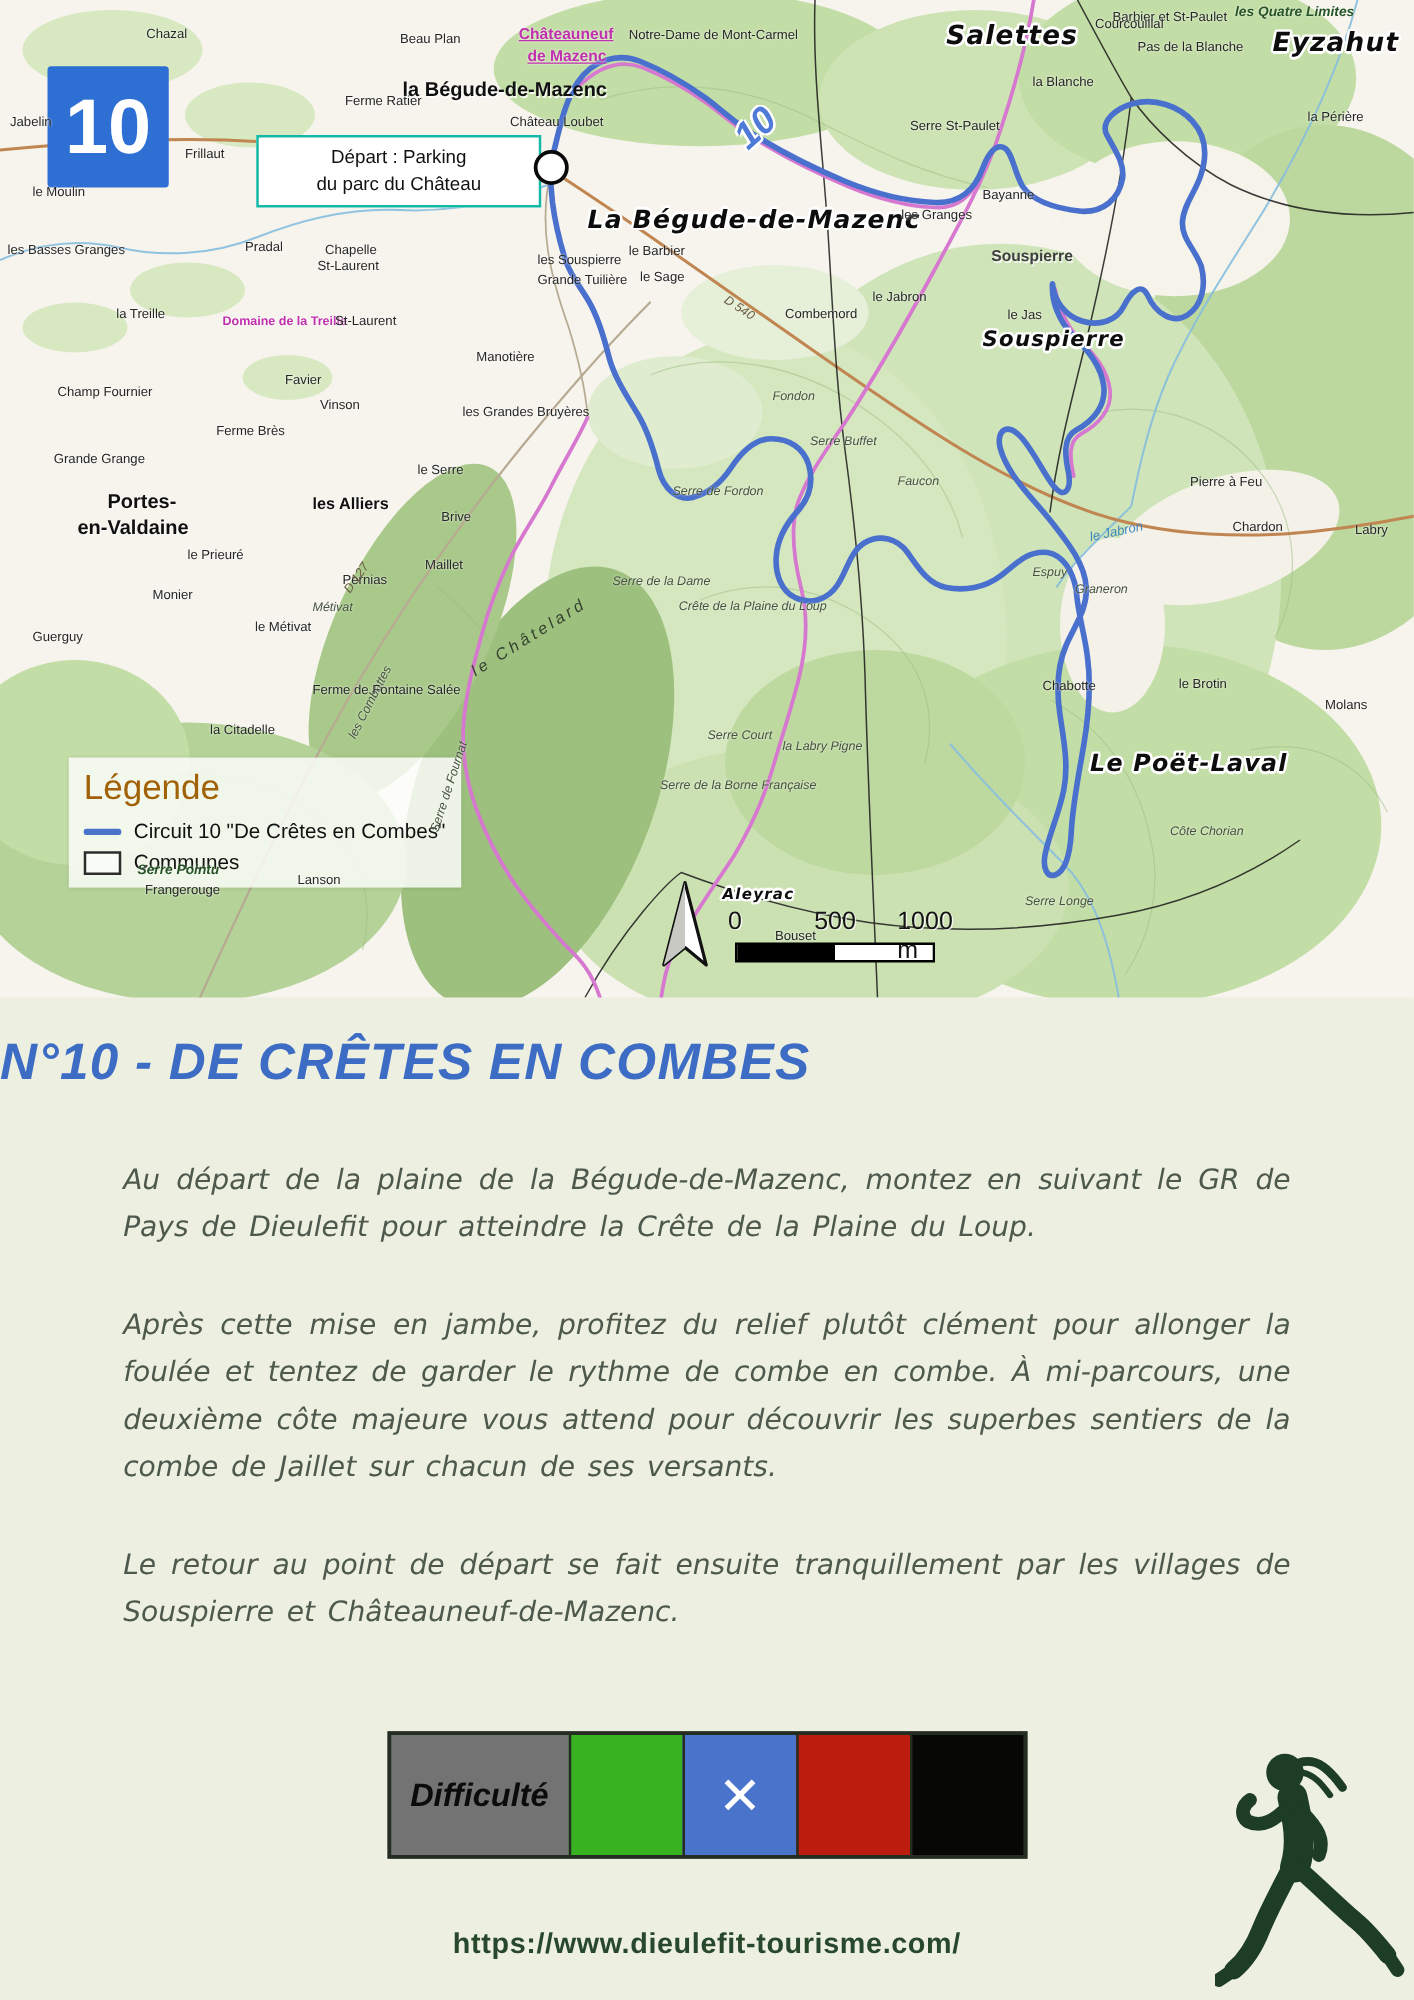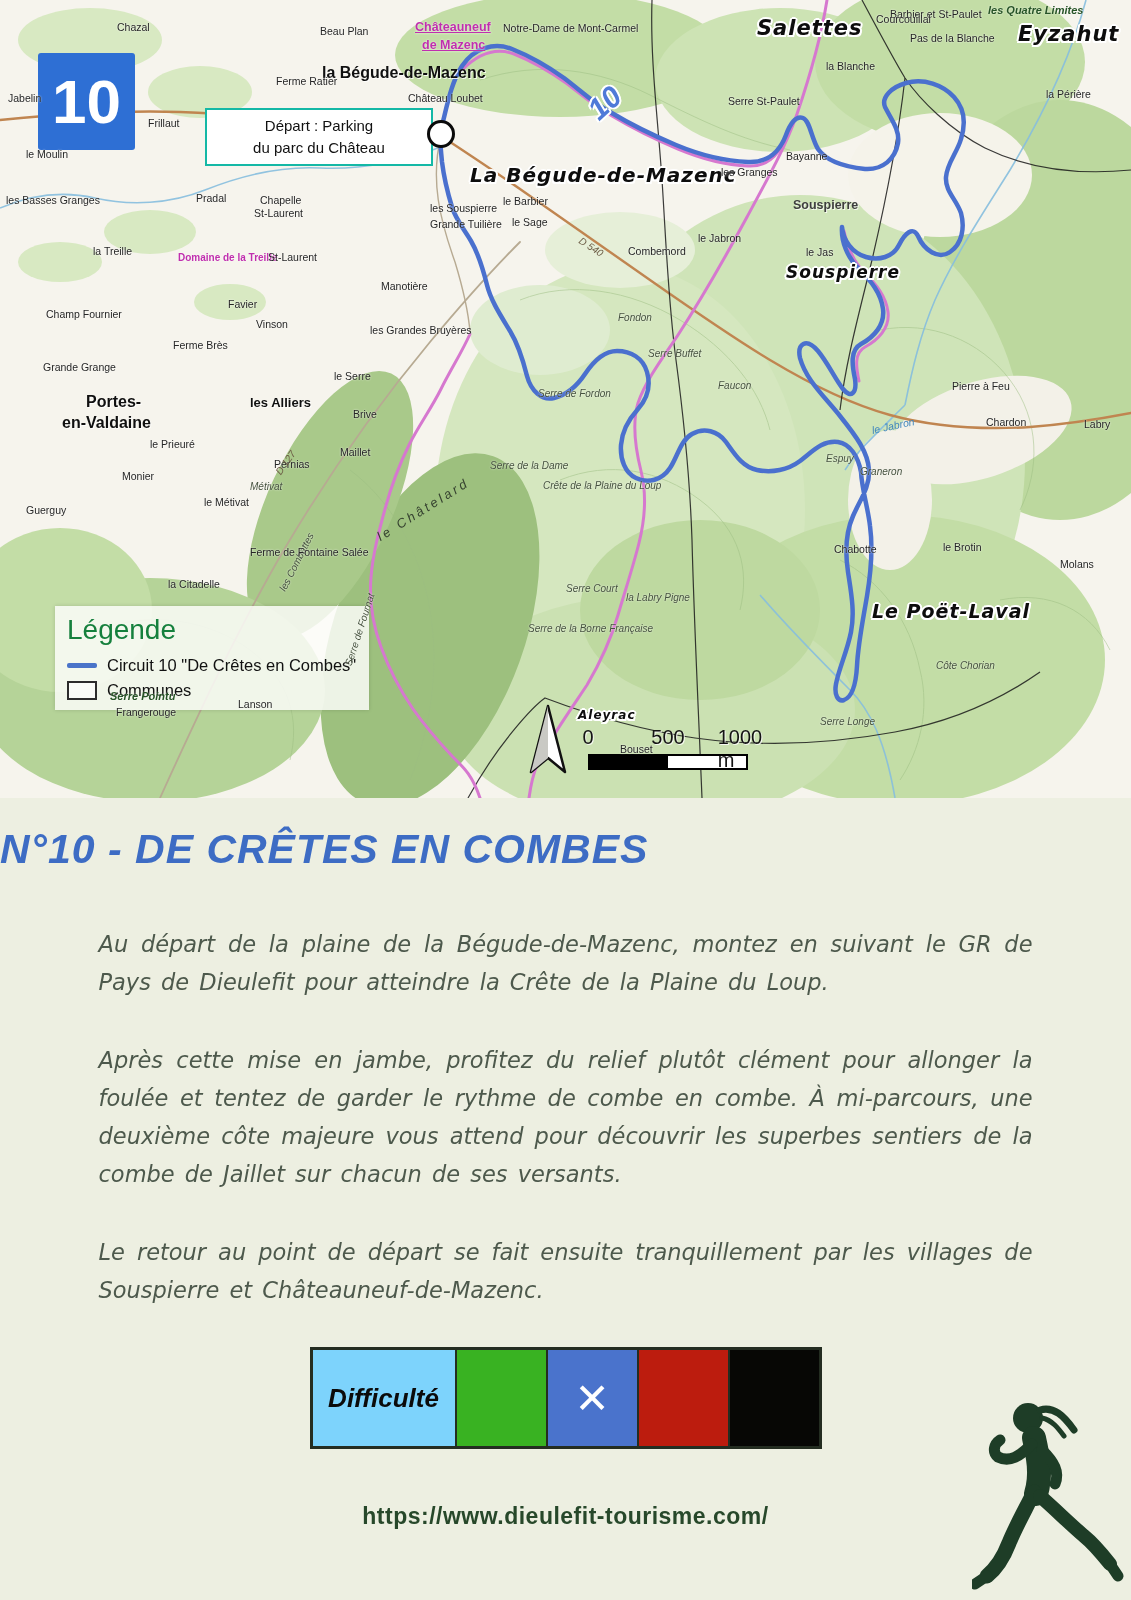--- a/index.html
+++ b/index.html
@@ -26,40 +26,40 @@
   .rot{transform-origin:left center;}
 
   .badge{position:absolute;left:38px;top:53px;width:97px;height:97px;background:#2e6fd4;color:#fff;
     display:flex;align-items:center;justify-content:center;font:700 62px "Liberation Sans",sans-serif;border-radius:3px;}
   .depart{position:absolute;left:205px;top:108px;width:216px;background:#fff;border:2px solid #14b8a6;
     padding:5px 4px;text-align:center;font:15px/1.45 "Liberation Sans",sans-serif;color:#111;}
   .startdot{position:absolute;left:427px;top:120px;width:22px;height:22px;background:#fff;border:3px solid #0a0a0a;border-radius:50%;}
   .route10{position:absolute;left:588px;top:86px;transform:rotate(-42deg);font:700 italic 30px "Liberation Sans",sans-serif;color:#4f7ad8;
     text-shadow:2px 0 0 #fff,-2px 0 0 #fff,0 2px 0 #fff,0 -2px 0 #fff,1.5px 1.5px 0 #fff,-1.5px -1.5px 0 #fff;}
   .legend{position:absolute;left:55px;top:606px;width:290px;background:rgba(253,253,250,.84);padding:8px 12px 10px;box-shadow:0 0 4px rgba(0,0,0,.15);}
-  .legend h2{margin:0 0 10px;font:400 28px "Liberation Sans",sans-serif;color:#15803d;}
+  .legend h2{margin:0 0 10px;font:400 28px "Liberation Sans",sans-serif;color:#a16207;}
   .legrow{display:flex;align-items:center;margin-top:6px;}
   .sw-line{width:30px;height:5px;background:#4a74c9;border-radius:2px;margin-right:10px;flex:0 0 auto;}
   .sw-box{width:26px;height:15px;border:2px solid #2c2c2c;background:rgba(255,255,255,.6);margin-right:10px;flex:0 0 auto;}
   .legrow span{font:16.5px "Liberation Sans",sans-serif;color:#111;}
   .scale{position:absolute;left:572px;top:726px;width:190px;}
   .scale .nums{position:relative;height:22px;font:20px "Liberation Sans",sans-serif;color:#141414;
     text-shadow:1px 1px 0 rgba(255,255,255,.8);}
   .scale .nums span{position:absolute;transform:translateX(-50%);}
   .n0{left:16px;} .n500{left:96px;} .n1000{left:168px;}
   .scalebar{margin-top:6px;margin-left:16px;width:156px;height:12px;border:2px solid #000;display:flex;}
   .scalebar .b1{width:50%;background:#000;} .scalebar .b2{width:50%;background:#fff;}
 
   
   .content{position:relative;width:1131px;}
   h1.title{margin:28px 0 0;text-align:left;font:700 italic 41px "Liberation Sans",sans-serif;color:#3d6cc4;letter-spacing:1px;}
   .desc{width:934px;margin:0 auto;}
   .desc p{margin:40px 0 0;font:italic 22.5px/38px "DejaVu Sans",sans-serif;color:#4d594c;text-align:justify;word-spacing:3px;}
   .desc p.first{margin-top:52px;}
-  .diff{width:506px;height:96px;border:3px solid #242d21;margin:38px auto 0;display:flex;background:#7dd3fc;}
+  .diff{width:506px;height:96px;border:3px solid #242d21;margin:76px auto 0;display:flex;background:#737373;}
   .diff .cell{height:100%;display:flex;align-items:center;justify-content:center;}
   .c-label{flex:0 0 142px;font:700 italic 26px "Liberation Sans",sans-serif;color:#0b0b0b;}
   .c-sq{flex:1 1 0;border-left:2px solid #242d21;}
   .c-green{background:#39b222;} .c-blue{background:#4a73cc;} .c-red{background:#bc1c0e;} .c-black{background:#070705;}
   .xmark{font:700 42px "DejaVu Sans",sans-serif;color:#fff;}
   .url{margin-top:54px;text-align:center;font:700 23px "Liberation Sans",sans-serif;color:#27482a;letter-spacing:.5px;}
   .runner{position:absolute;left:972px;top:1386px;width:152px;height:214px;}
 </style>
 </head>
 <body>

